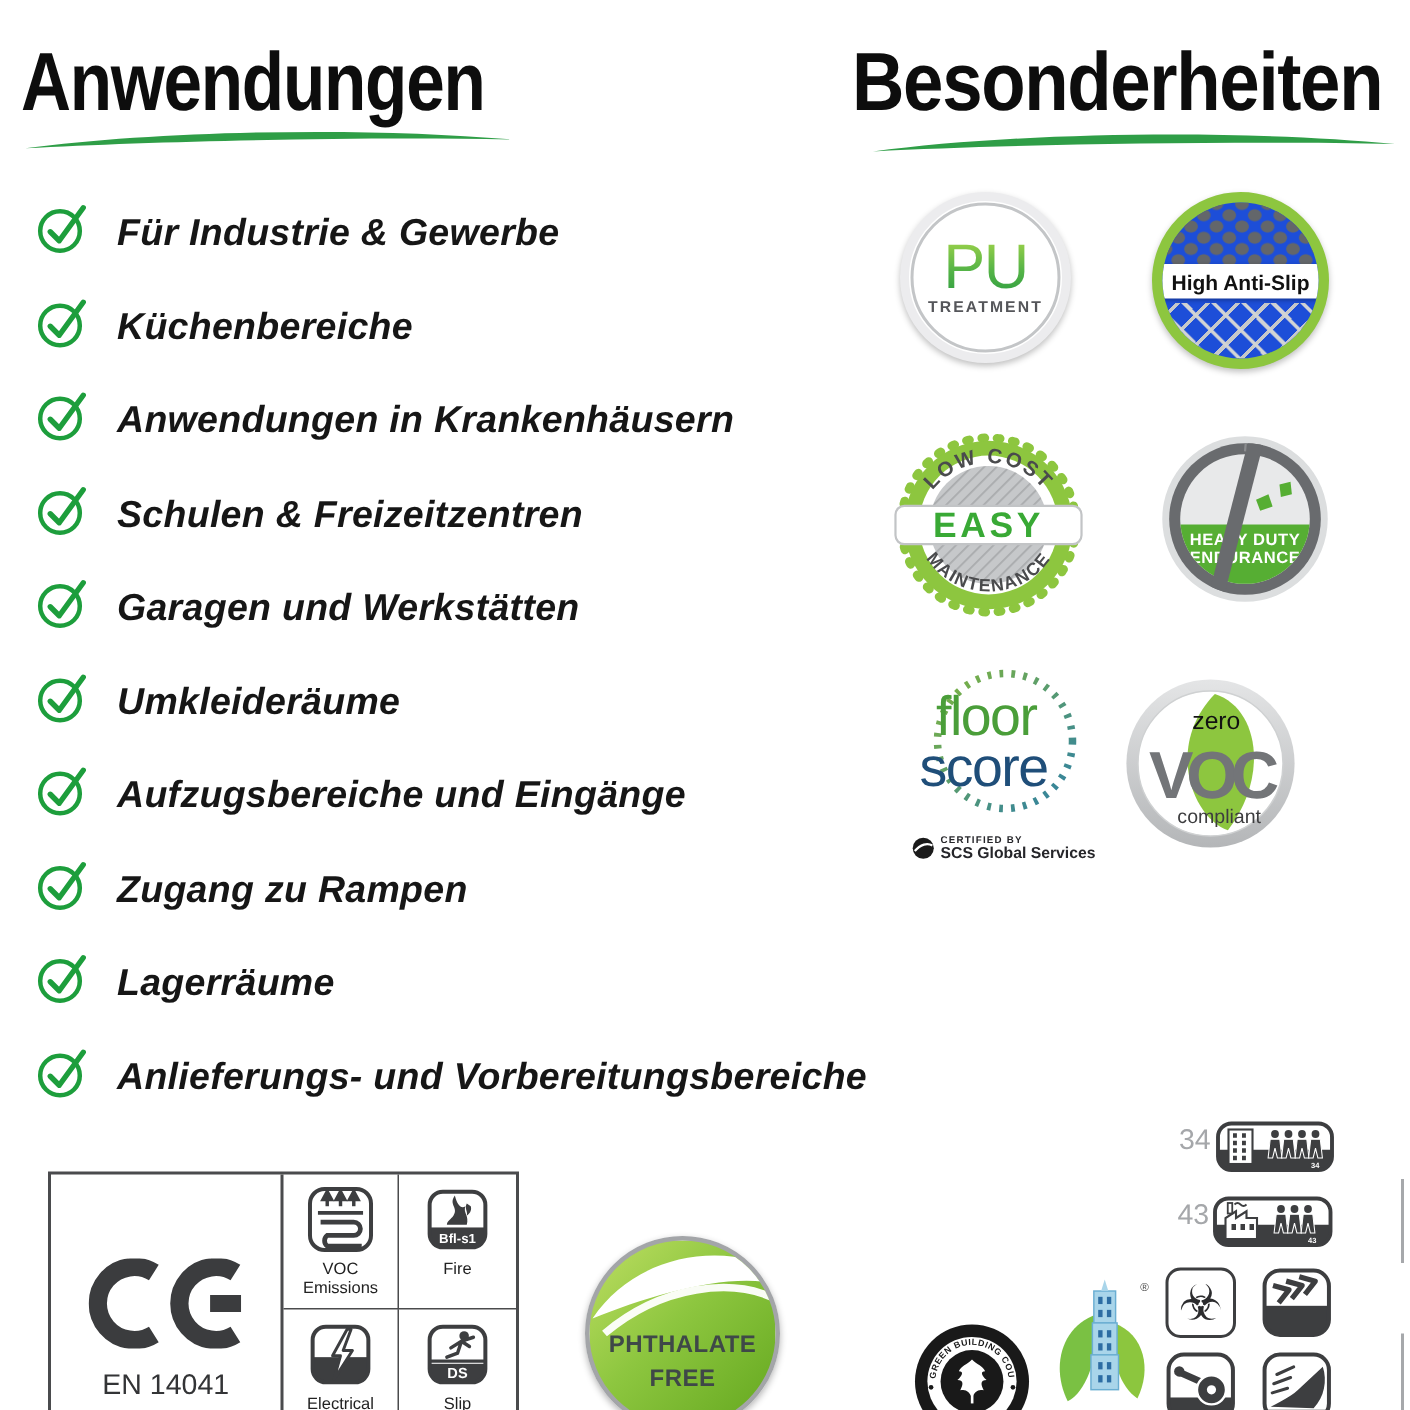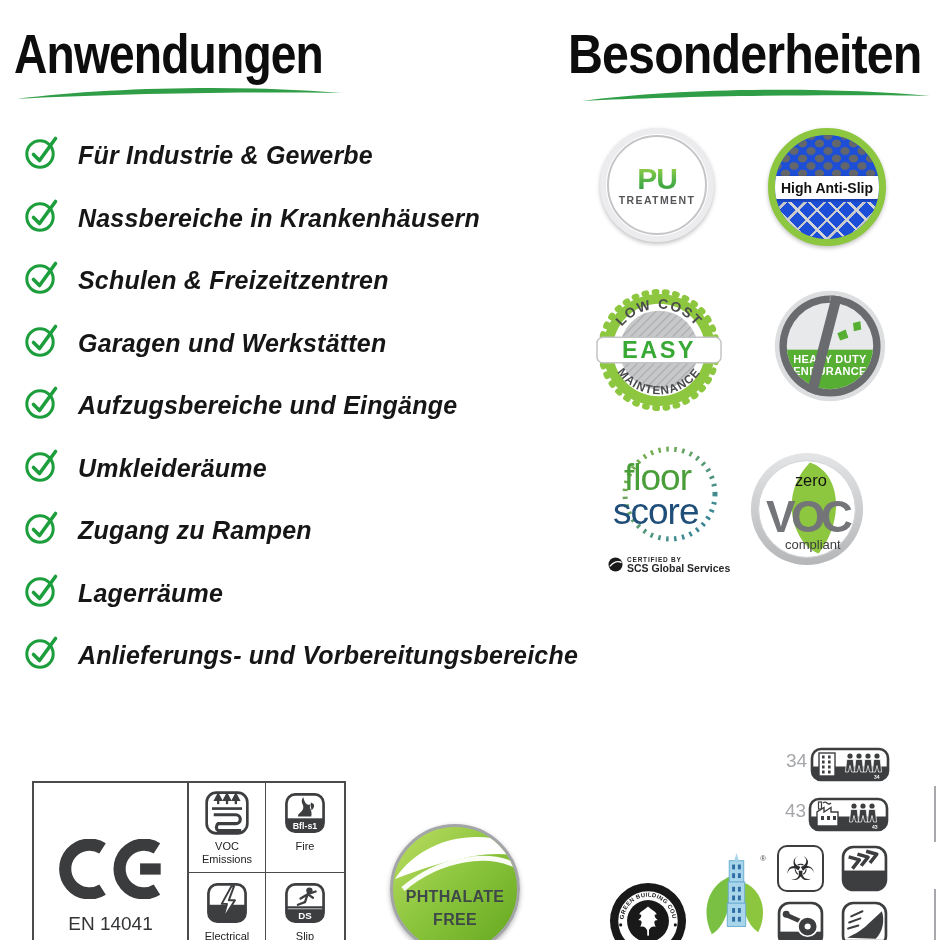--- a/index.html
+++ b/index.html
@@ -31,21 +31,21 @@
   .pu-badge{
     left:600px;top:128px;width:114px;height:114px;border-radius:50%;
     background:#ffffff;border:6px solid #ececee;box-sizing:border-box;
     box-shadow:0 2px 4px rgba(0,0,0,.25);
     display:flex;flex-direction:column;align-items:center;justify-content:center;
   }
   .pu-badge::before{
     content:"";position:absolute;inset:1px;border:2px solid #c3c5c7;border-radius:50%;
   }
   .pu-title{
-    font-size:30px;font-weight:bold;letter-spacing:-1px;line-height:.9;
+    font-size:42px;font-weight:normal;letter-spacing:-1px;line-height:.9;
     background:linear-gradient(180deg,#9ed34a 0%,#56b447 55%,#2f9e41 100%);
     -webkit-background-clip:text;background-clip:text;color:transparent;
   }
   .pu-subtitle{font-size:10.5px;font-weight:bold;color:#55565a;letter-spacing:1.4px;margin-top:2px;}
 
   
   .antislip-badge{
     left:768px;top:128px;width:118px;height:118px;border-radius:50%;
     border:7px solid #8dc63f;box-sizing:border-box;background:#1d4ed8;
     overflow:hidden;box-shadow:0 2px 4px rgba(0,0,0,.25);
@@ -131,29 +131,38 @@
     <div class="check-row">
       <span class="check-icon">
         <svg width="38" height="36" viewBox="0 0 38 36">
           <circle cx="16" cy="20" r="13.2" fill="none" stroke="#1d9e3c" stroke-width="3"></circle>
           <path d="M9.5 20.5 L15.5 26.5 L31.5 4.5" fill="none" stroke="#1d9e3c" stroke-width="3.6" stroke-linecap="round" stroke-linejoin="round"></path>
         </svg>
       </span>
       <span class="check-text">Für Industrie &amp; Gewerbe</span>
     </div>
 
-
-    <div class="check-row">
-      <span class="check-icon">
-        <svg width="38" height="36" viewBox="0 0 38 36">
-          <circle cx="16" cy="20" r="13.2" fill="none" stroke="#1d9e3c" stroke-width="3"></circle>
-          <path d="M9.5 20.5 L15.5 26.5 L31.5 4.5" fill="none" stroke="#1d9e3c" stroke-width="3.6" stroke-linecap="round" stroke-linejoin="round"></path>
-        </svg>
-      </span>
-      <span class="check-text">Nassbereiche in Krankenhäusern</span>
+    <div class="check-row">
+      <span class="check-icon">
+        <svg width="38" height="36" viewBox="0 0 38 36">
+          <circle cx="16" cy="20" r="13.2" fill="none" stroke="#1d9e3c" stroke-width="3"></circle>
+          <path d="M9.5 20.5 L15.5 26.5 L31.5 4.5" fill="none" stroke="#1d9e3c" stroke-width="3.6" stroke-linecap="round" stroke-linejoin="round"></path>
+        </svg>
+      </span>
+      <span class="check-text">Küchenbereiche</span>
+    </div>
+
+    <div class="check-row">
+      <span class="check-icon">
+        <svg width="38" height="36" viewBox="0 0 38 36">
+          <circle cx="16" cy="20" r="13.2" fill="none" stroke="#1d9e3c" stroke-width="3"></circle>
+          <path d="M9.5 20.5 L15.5 26.5 L31.5 4.5" fill="none" stroke="#1d9e3c" stroke-width="3.6" stroke-linecap="round" stroke-linejoin="round"></path>
+        </svg>
+      </span>
+      <span class="check-text">Anwendungen in Krankenhäusern</span>
     </div>
 
     <div class="check-row">
       <span class="check-icon">
         <svg width="38" height="36" viewBox="0 0 38 36">
           <circle cx="16" cy="20" r="13.2" fill="none" stroke="#1d9e3c" stroke-width="3"></circle>
           <path d="M9.5 20.5 L15.5 26.5 L31.5 4.5" fill="none" stroke="#1d9e3c" stroke-width="3.6" stroke-linecap="round" stroke-linejoin="round"></path>
         </svg>
       </span>
       <span class="check-text">Schulen &amp; Freizeitzentren</span>
@@ -169,31 +178,31 @@
       <span class="check-text">Garagen und Werkstätten</span>
     </div>
 
     <div class="check-row">
       <span class="check-icon">
         <svg width="38" height="36" viewBox="0 0 38 36">
           <circle cx="16" cy="20" r="13.2" fill="none" stroke="#1d9e3c" stroke-width="3"></circle>
           <path d="M9.5 20.5 L15.5 26.5 L31.5 4.5" fill="none" stroke="#1d9e3c" stroke-width="3.6" stroke-linecap="round" stroke-linejoin="round"></path>
         </svg>
       </span>
+      <span class="check-text">Umkleideräume</span>
+    </div>
+
+    <div class="check-row">
+      <span class="check-icon">
+        <svg width="38" height="36" viewBox="0 0 38 36">
+          <circle cx="16" cy="20" r="13.2" fill="none" stroke="#1d9e3c" stroke-width="3"></circle>
+          <path d="M9.5 20.5 L15.5 26.5 L31.5 4.5" fill="none" stroke="#1d9e3c" stroke-width="3.6" stroke-linecap="round" stroke-linejoin="round"></path>
+        </svg>
+      </span>
       <span class="check-text">Aufzugsbereiche und Eingänge</span>
-    </div>
-
-    <div class="check-row">
-      <span class="check-icon">
-        <svg width="38" height="36" viewBox="0 0 38 36">
-          <circle cx="16" cy="20" r="13.2" fill="none" stroke="#1d9e3c" stroke-width="3"></circle>
-          <path d="M9.5 20.5 L15.5 26.5 L31.5 4.5" fill="none" stroke="#1d9e3c" stroke-width="3.6" stroke-linecap="round" stroke-linejoin="round"></path>
-        </svg>
-      </span>
-      <span class="check-text">Umkleideräume</span>
     </div>
 
     <div class="check-row">
       <span class="check-icon">
         <svg width="38" height="36" viewBox="0 0 38 36">
           <circle cx="16" cy="20" r="13.2" fill="none" stroke="#1d9e3c" stroke-width="3"></circle>
           <path d="M9.5 20.5 L15.5 26.5 L31.5 4.5" fill="none" stroke="#1d9e3c" stroke-width="3.6" stroke-linecap="round" stroke-linejoin="round"></path>
         </svg>
       </span>
       <span class="check-text">Zugang zu Rampen</span>

